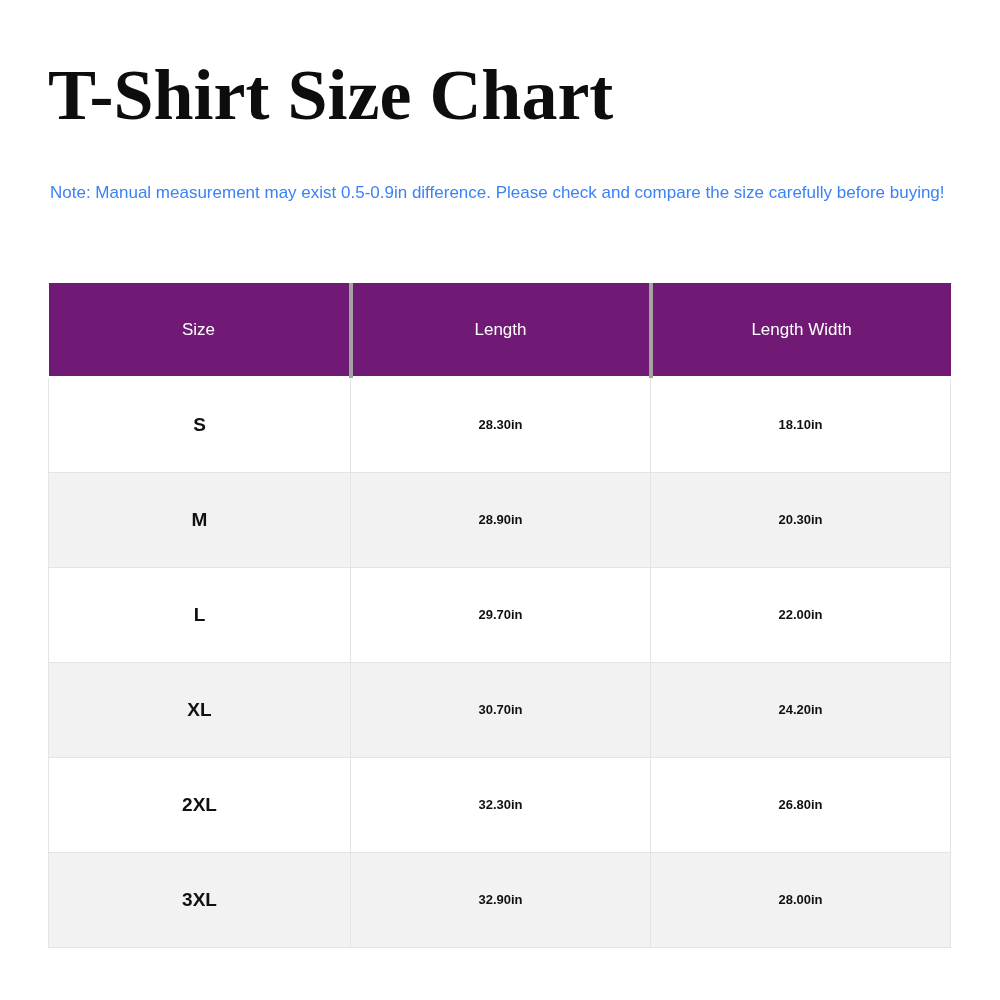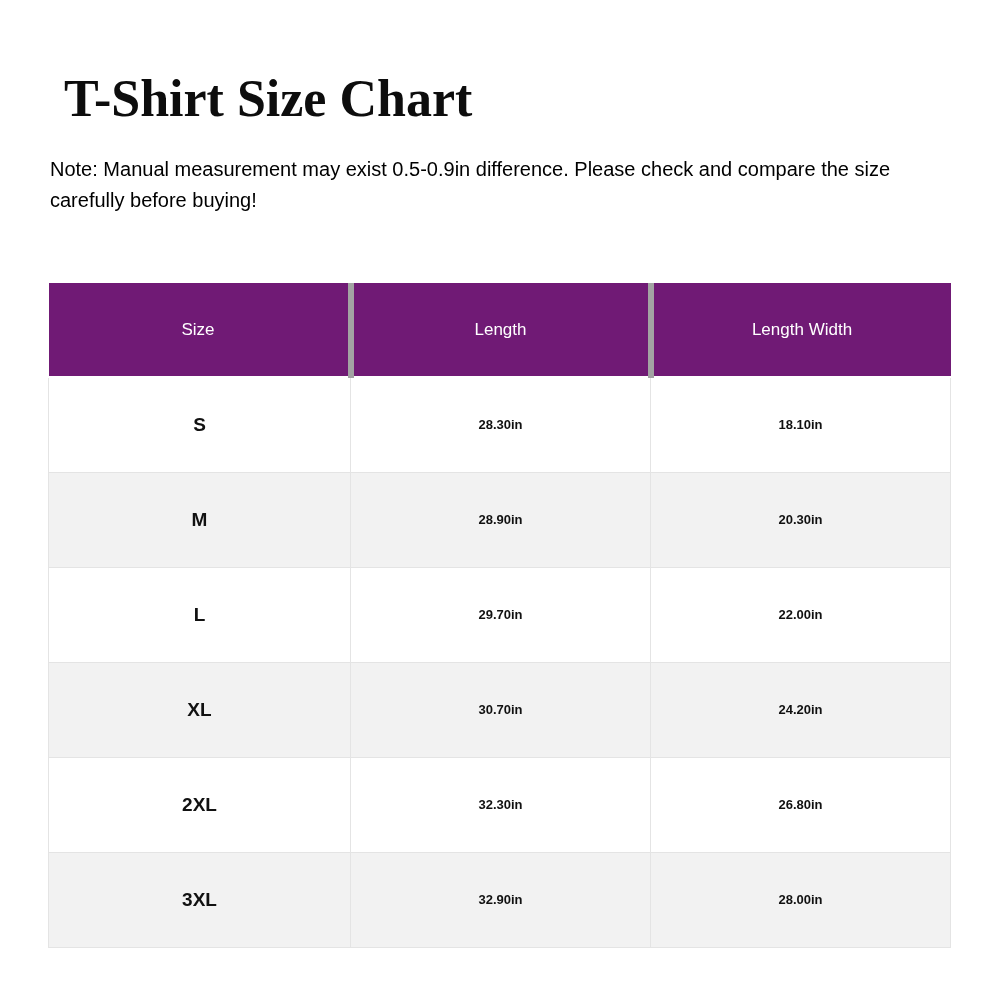--- a/index.html
+++ b/index.html
@@ -12,39 +12,38 @@
     overflow: hidden;
   }
   .page {
     position: relative;
     width: 1000px;
     height: 1000px;
   }
   .title {
     position: absolute;
     left: 48px;
-    top: 72px;
+    top: 58px;
     font-family: "Liberation Serif", "DejaVu Serif", serif;
     font-weight: 700;
-    font-size: 52px;
+    font-size: 72px;
     line-height: 1.05;
     color: #0d0d0d;
     letter-spacing: 0px;
     white-space: nowrap;
-    margin-left: 16px;
   }
   .note {
     position: absolute;
     left: 50px;
-    top: 154px;
+    top: 177px;
     width: 900px;
-    font-size: 20px;
+    font-size: 17px;
     line-height: 31px;
     font-weight: 400;
-    color: #000000;
+    color: #3b82f6;
   }
   table.size-chart {
     position: absolute;
     left: 48px;
     top: 283px;
     width: 902px;
     border-collapse: collapse;
     table-layout: fixed;
   }
   col.c1 { width: 302px; }
@@ -54,21 +53,21 @@
     background: #701a75;
     color: #ffffff;
     height: 94px;
     font-size: 17px;
     font-weight: 400;
     text-align: center;
     vertical-align: middle;
     border-bottom: 2px solid #ffffff;
   }
   thead th + th {
-    border-left: 6px solid #a3a3a3;
+    border-left: 4px solid #a3a3a3;
   }
   tbody td {
     height: 95px;
     text-align: center;
     vertical-align: middle;
     font-size: 13px;
     font-weight: 700;
     color: #111111;
     border: 1px solid #e4e4e4;
     background: #ffffff;

